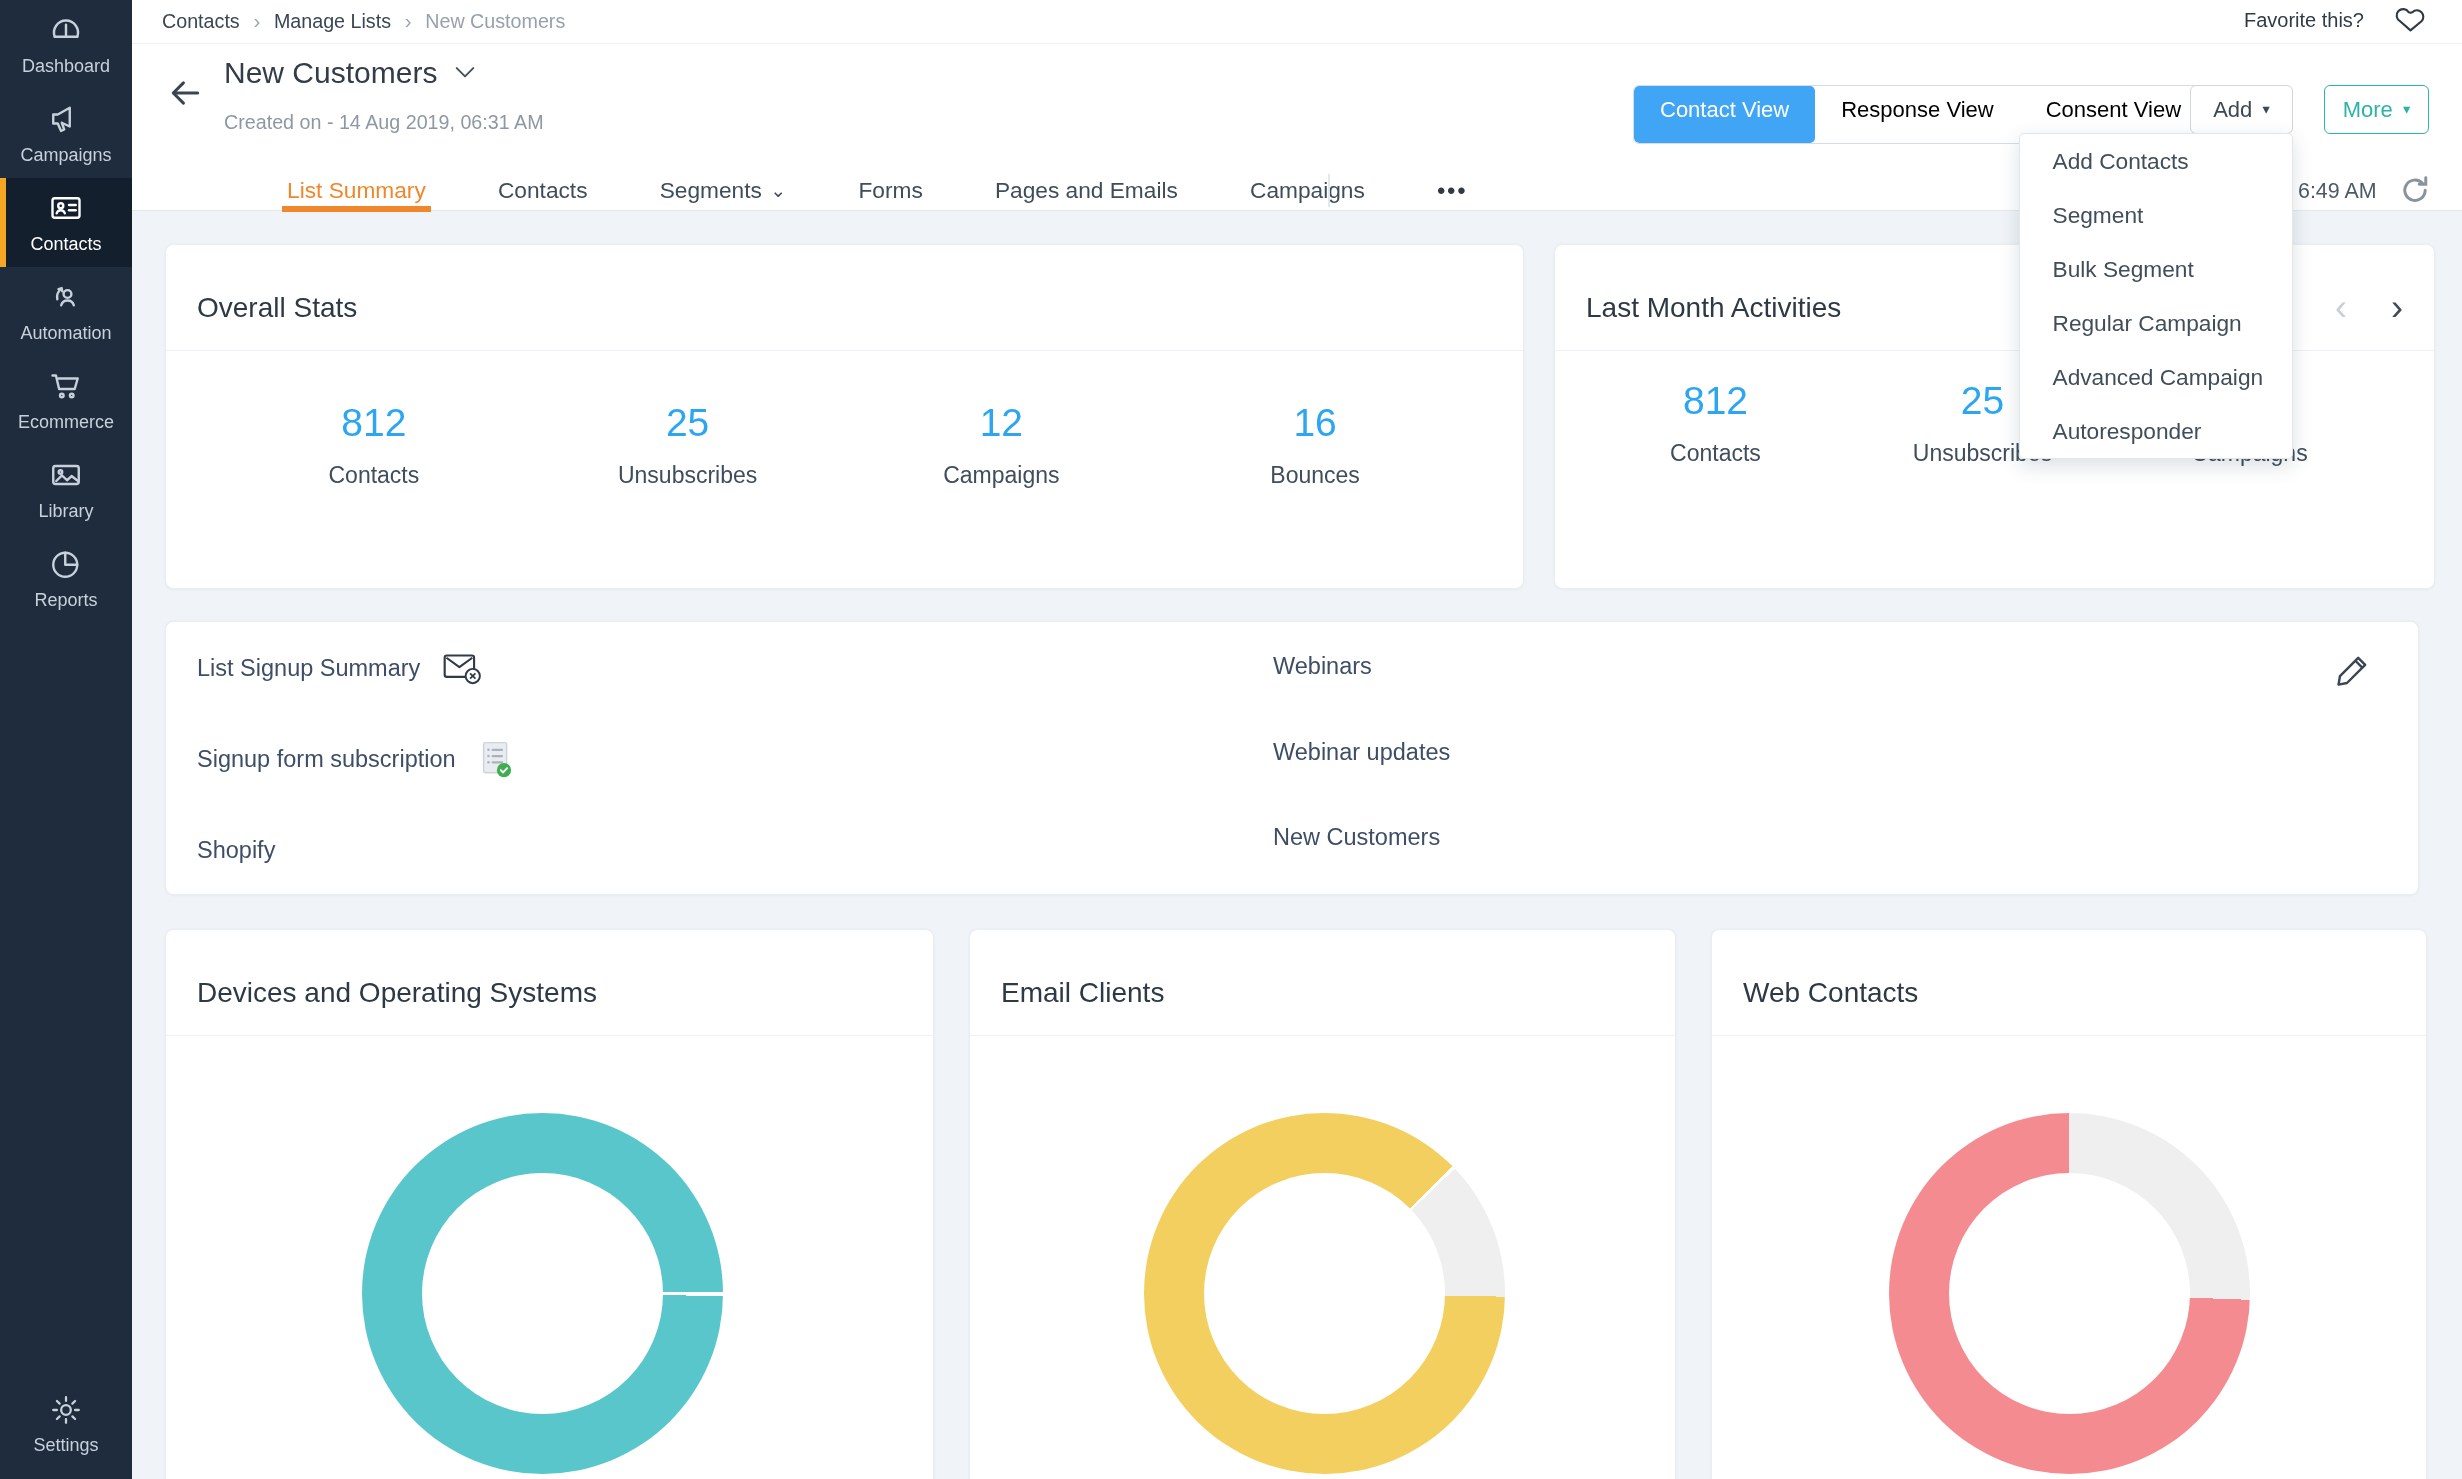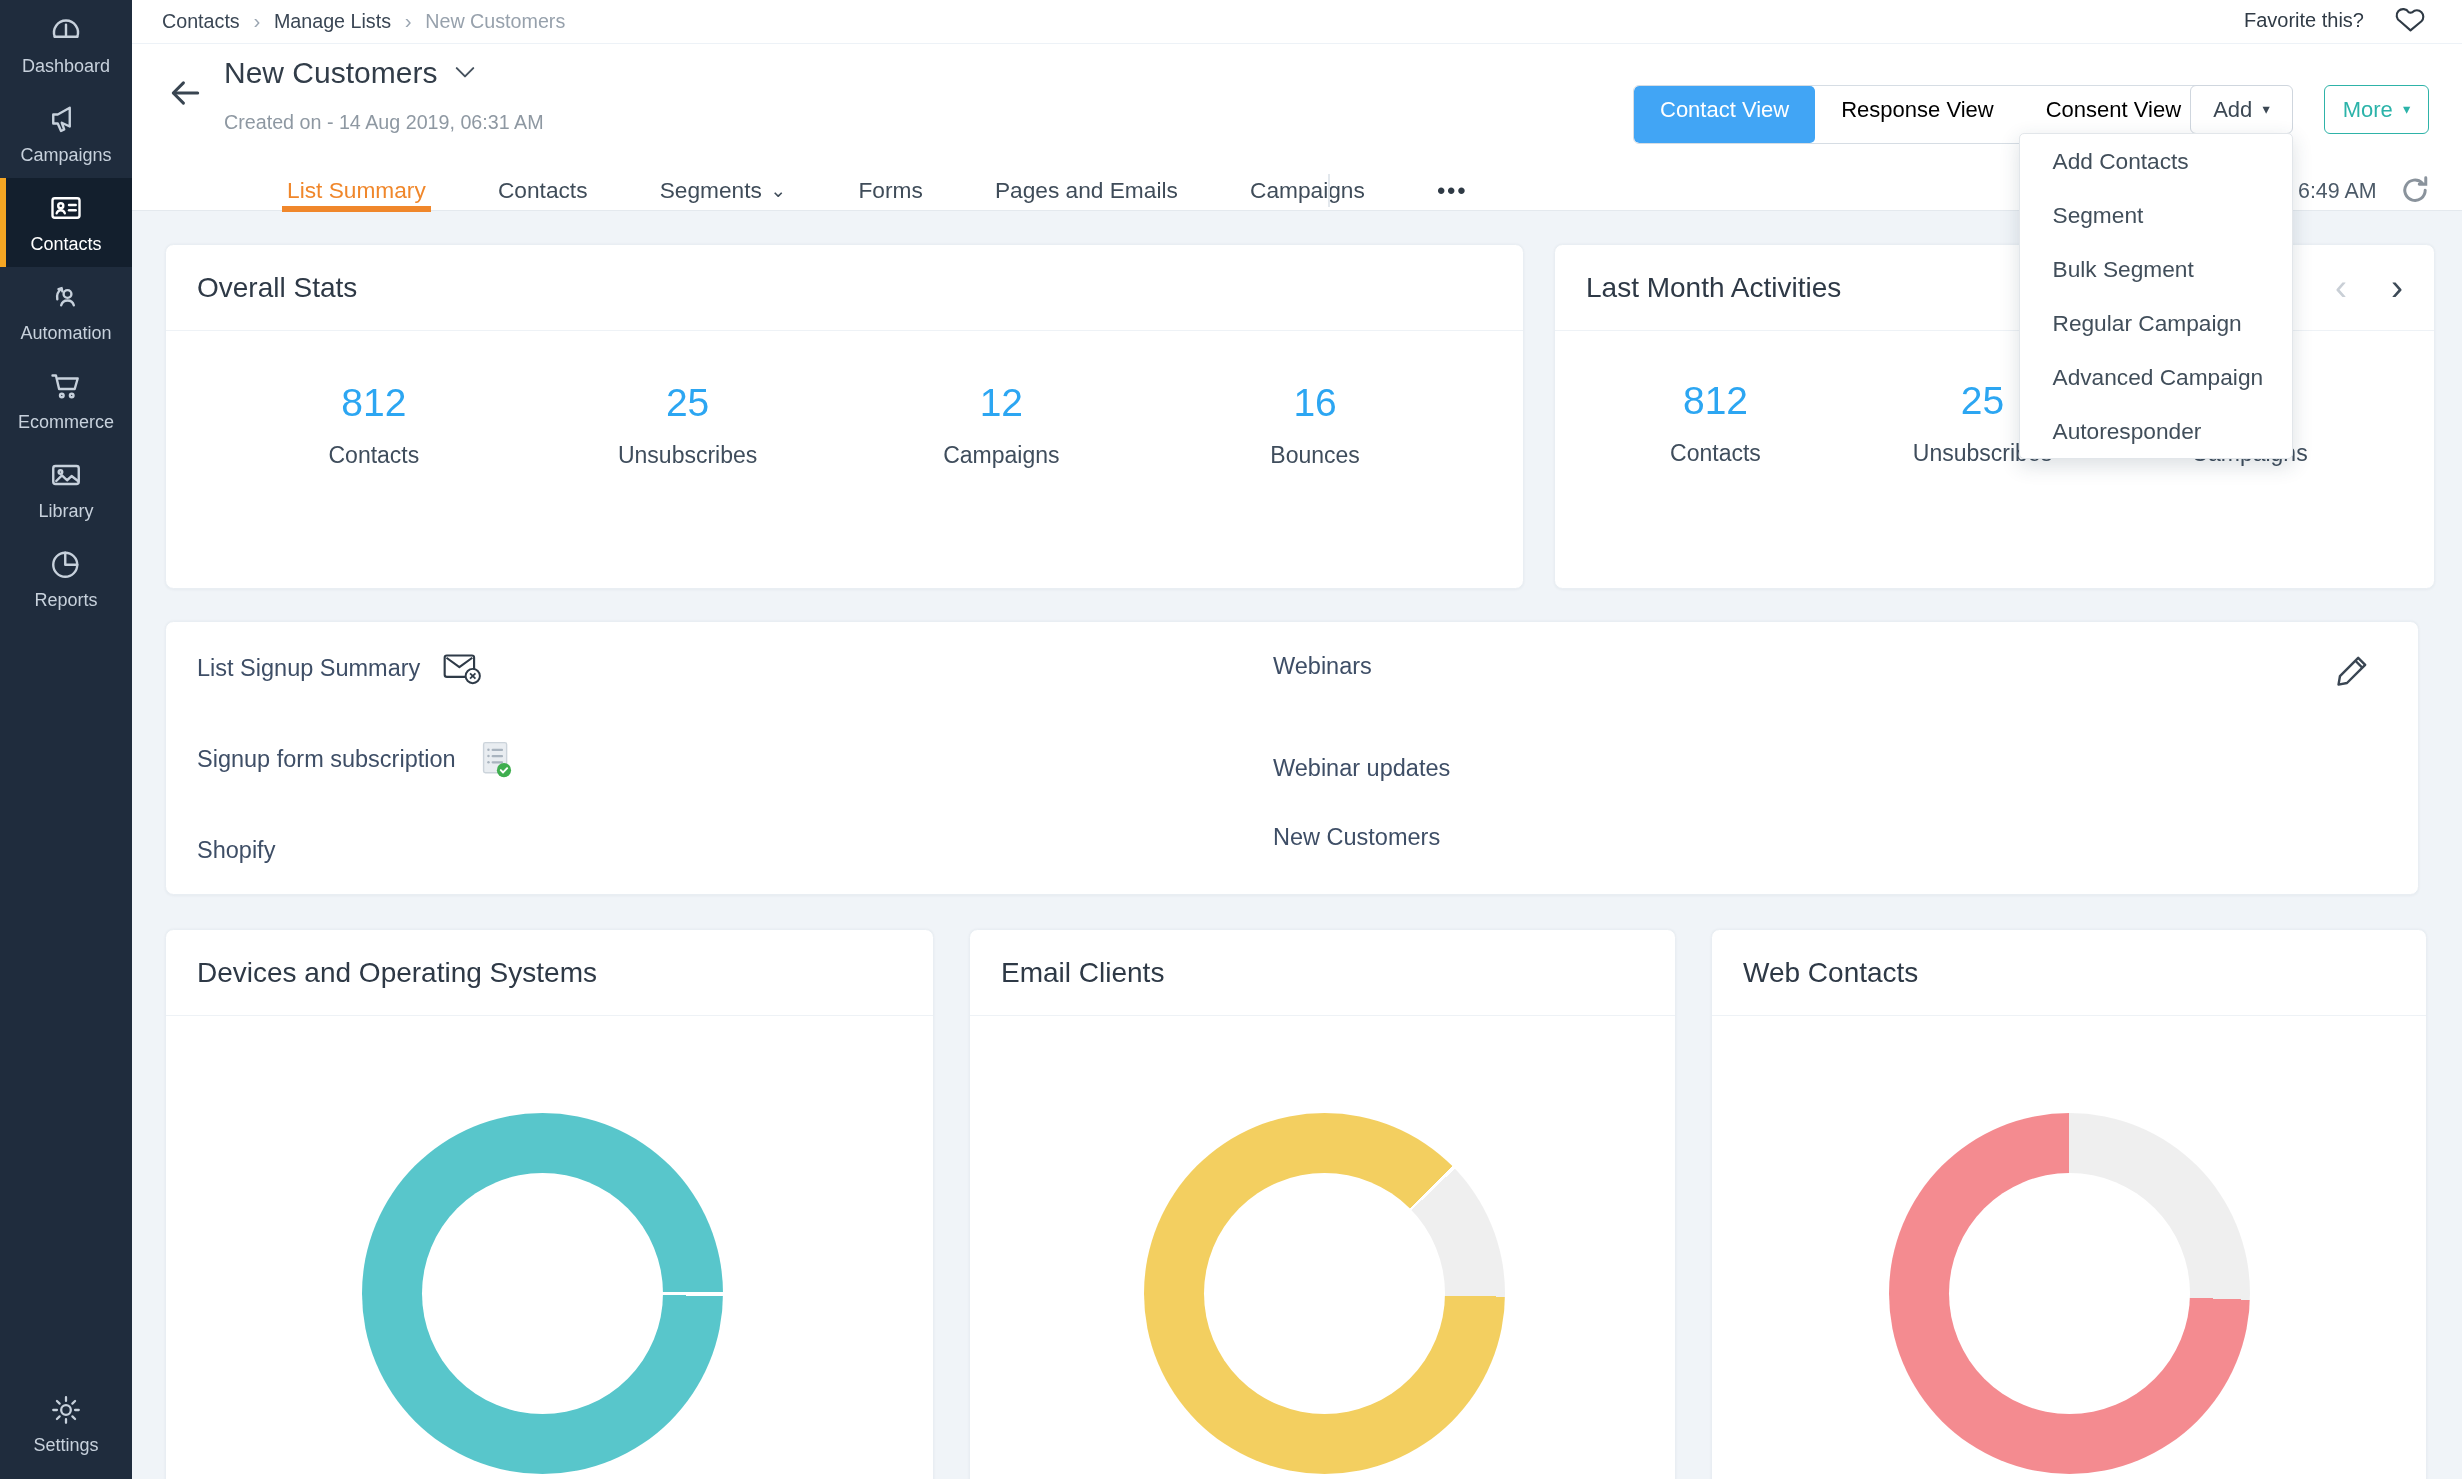--- a/index.html
+++ b/index.html
@@ -55,21 +55,21 @@
   .tab .chev{font-size:19px;color:#3f4c59;}
   .tab-dots{font-size:24px;letter-spacing:1.7px;color:#2f3a45;}
   .tab-divider{position:absolute;left:1196px;top:3.4px;width:1.7px;height:32.5px;background:#e3e8ed;}
   .time-label{position:absolute;left:2166px;top:7.7px;font-size:21.4px;color:#4c5a68;}
   .refresh{position:absolute;left:2266px;top:1.7px;cursor:pointer;}
 
   
   .card{position:absolute;background:#fff;border:0.9px solid #e9eef3;border-radius:8.5px;
         box-shadow:0 0.9px 2.6px rgba(30,50,70,.05);box-sizing:border-box;overflow:hidden;}
   .card-head{height:85px;border-bottom:0.9px solid #eef2f6;display:flex;align-items:center;
-             padding:0 31px;font-size:28px;color:#2e3946;font-weight:500;}
+             padding:0 31px;font-size:28px;color:#2e3946;font-weight:500;margin-top:20px;}
   .head-right{margin-left:auto;display:flex;align-items:center;gap:44px;}
   .pg-chevron{font-size:36px;line-height:1;cursor:pointer;font-weight:400;}
   .pg-prev{color:#c9cfd6;}
   .pg-next{color:#3d4a57;}
 
   .overall{left:165px;top:244px;width:1359px;height:345px;}
   .lastmonth{left:1554px;top:244px;width:881px;height:345px;}
 
   .stats{display:grid;grid-template-columns:repeat(4,1fr);padding:50px 51px 0;}
   .stat{text-align:center;}
@@ -348,21 +348,21 @@
       </svg>
       </span>
   </div>
   <div class="sg-row" style="left:31px;top:209px;">
     <span>Shopify</span>
   </div>
 
   <div class="sg-row" style="left:1107px;top:25px;">
     <span>Webinars</span>
   </div>
-  <div class="sg-row" style="left:1107px;top:111px;margin-top:16px;">
+  <div class="sg-row" style="left:1107px;top:111px;">
     <span>Webinar updates</span>
   </div>
   <div class="sg-row" style="left:1107px;top:196px;">
     <span>New Customers</span>
   </div>
 
   <div class="pencil">
     <svg width="39" height="39" viewBox="0 0 24 24" fill="none" stroke="#3a4653" stroke-width="1.5" stroke-linejoin="round">
       <path d="M15.5 4.2l4.3 4.3L8.6 19.7l-5.2 1 .9-5.3L15.5 4.2z"></path>
       <path d="M13.8 6l4.2 4.2"></path>

